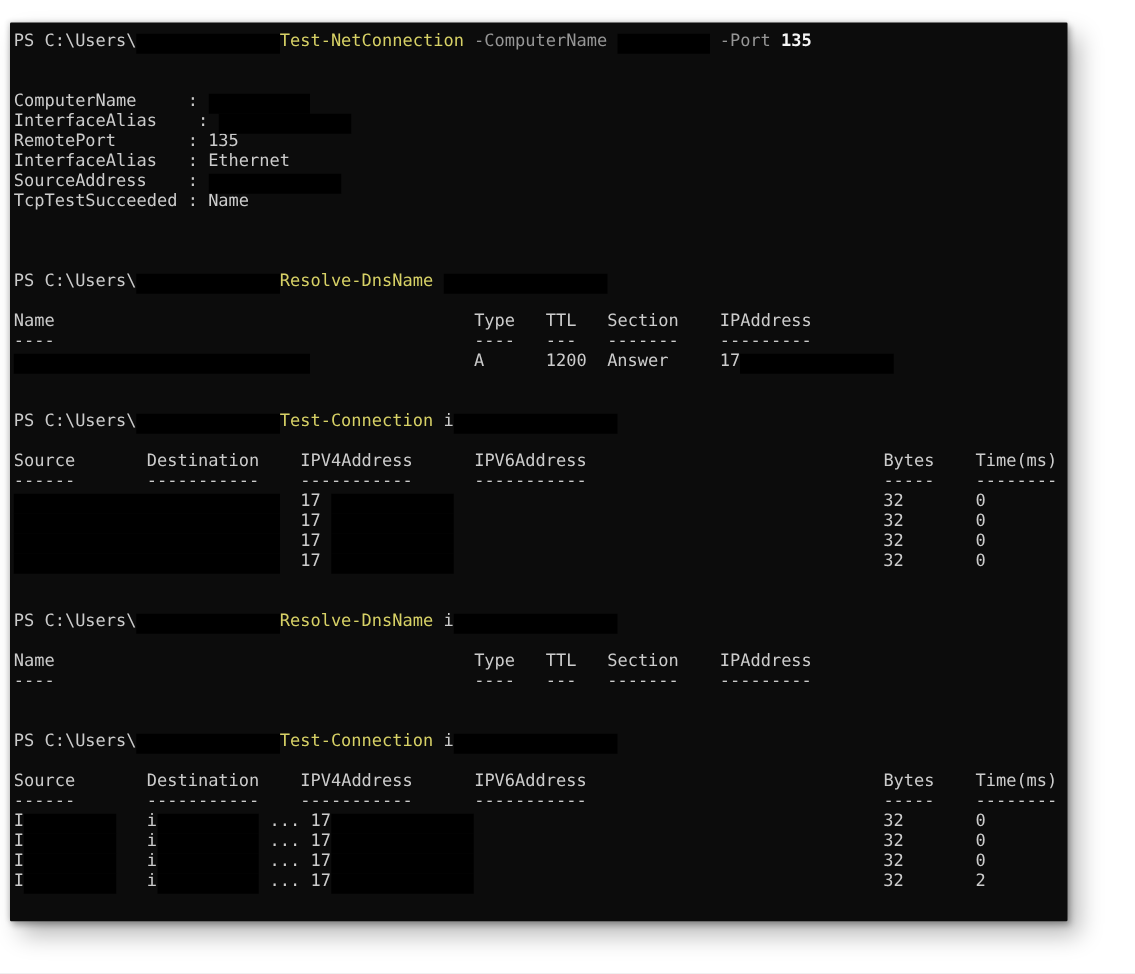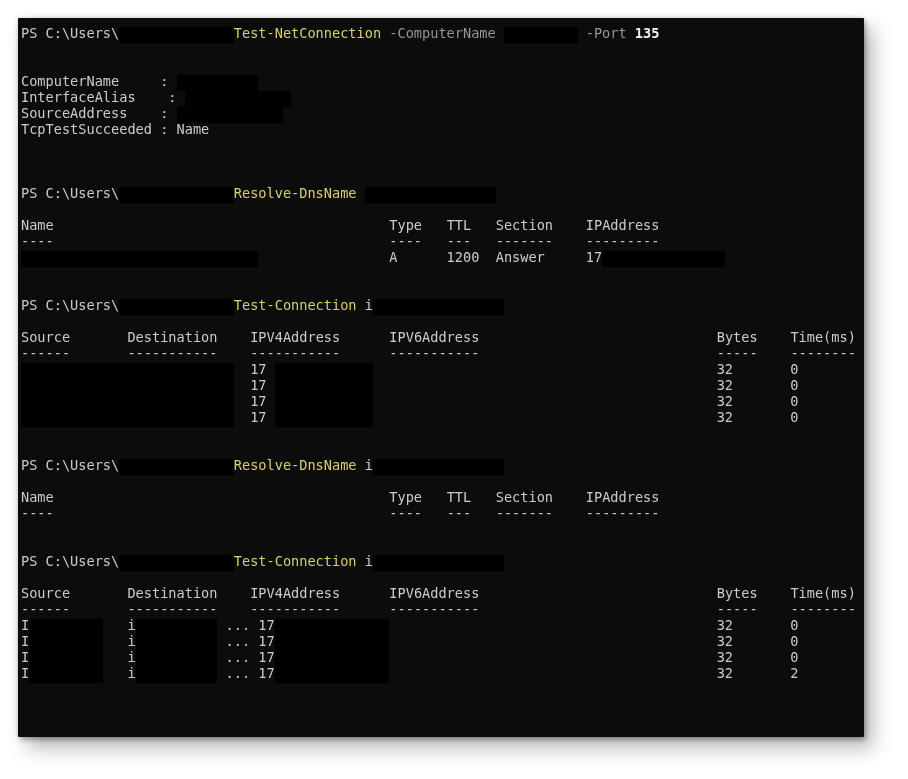--- a/index.html
+++ b/index.html
@@ -8,21 +8,21 @@
     --cmd:#d7d166;
     --param:#969696;
     --lit:#f5f5f5;
     --redact:#000000;
     --page:#ffffff;
   }
   *{margin:0;padding:0;box-sizing:border-box;}
   html,body{width:908px;height:779px;background:var(--page);overflow:hidden;}
   .terminal{
     position:absolute;
-    left:18px; top:18px;
+    left:8px; top:18px;
     width:846px; height:719px;
     background:var(--bg);
     padding:7px 0 0 3px;
     border-radius:1px;
     box-shadow:
       2px 3px 5px rgba(0,0,0,0.30),
       9px 11px 20px rgba(0,0,0,0.28),
       -1px -1px 4px rgba(0,0,0,0.10);
     overflow:hidden;
     font-family:"DejaVu Sans Mono","Liberation Mono",monospace;
@@ -49,20 +49,22 @@
 </head>
 <body>
 
 <div class="terminal">
   <div>
       <div class="tline"><span class="seg-fg">PS C:\Users\</span><span class="redact" style="width: 14ch;"></span><span class="seg-cmd">Test-NetConnection</span> <span class="seg-param">-ComputerName</span> <span class="redact" style="width: 9ch;"></span> <span class="seg-param">-Port</span> <span class="seg-lit">135</span></div>
       <div class="tline"></div>
       <div class="tline"></div>
       <div class="tline"><span class="seg-fg">ComputerName</span>     <span class="seg-fg">: </span><span class="redact" style="width: 10ch;"></span></div>
       <div class="tline"><span class="seg-fg">InterfaceAlias</span>    <span class="seg-fg">: </span><span class="redact" style="width: 13ch;"></span></div>
+      <div class="tline"><span class="seg-fg">RemotePort</span>       <span class="seg-fg">: 135</span></div>
+      <div class="tline"><span class="seg-fg">InterfaceAlias</span>   <span class="seg-fg">: Ethernet</span></div>
       <div class="tline"><span class="seg-fg">SourceAddress</span>    <span class="seg-fg">: </span><span class="redact" style="width: 13ch;"></span></div>
       <div class="tline"><span class="seg-fg">TcpTestSucceeded</span> <span class="seg-fg">: Name</span></div>
       <div class="tline"></div>
       <div class="tline"></div>
       <div class="tline"></div>
       <div class="tline"><span class="seg-fg">PS C:\Users\</span><span class="redact" style="width: 14ch;"></span><span class="seg-cmd">Resolve-DnsName</span> <span class="redact" style="width: 16ch;"></span></div>
       <div class="tline"></div>
       <div class="tline"><span class="seg-fg">Name</span>                                         <span class="seg-fg">Type</span>   <span class="seg-fg">TTL</span>   <span class="seg-fg">Section</span>    <span class="seg-fg">IPAddress</span></div>
       <div class="tline"><span class="seg-fg">----</span>                                         <span class="seg-fg">----</span>   <span class="seg-fg">---</span>   <span class="seg-fg">-------</span>    <span class="seg-fg">---------</span></div>
       <div class="tline"><span class="redact" style="width: 29ch;"></span>                <span class="seg-fg">A</span>      <span class="seg-fg">1200</span>  <span class="seg-fg">Answer</span>     <span class="seg-fg">17</span><span class="redact" style="width: 15ch;"></span></div>

